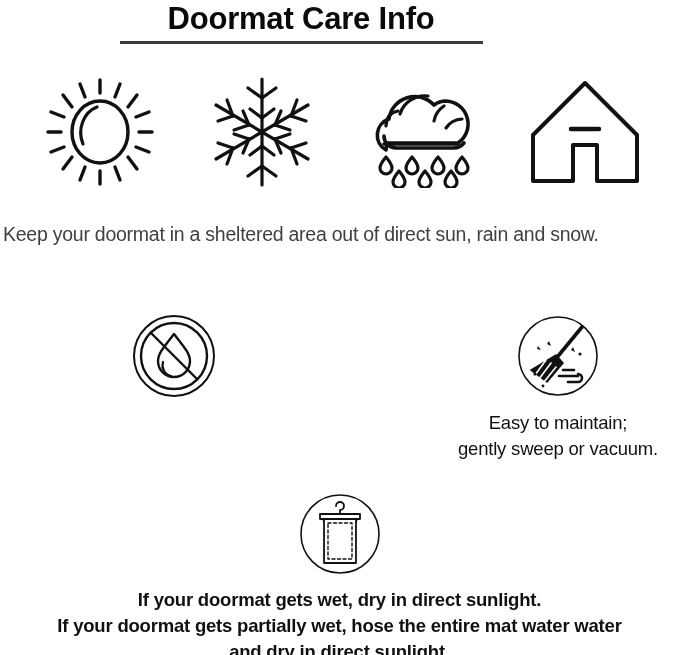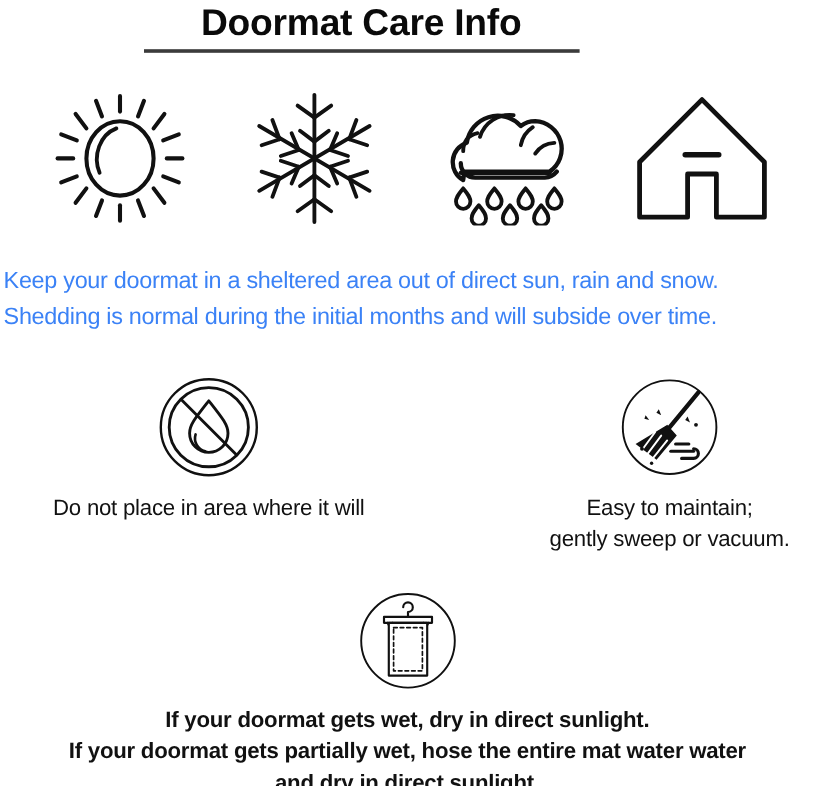--- a/index.html
+++ b/index.html
@@ -66,21 +66,21 @@
 
   
   .intro-para {
     position: absolute;
     top: 219px;
     left: 3px;
     width: 676px;
     font-family: "Liberation Sans", sans-serif;
     font-size: 19.5px;
     line-height: 30px;
-    color: #3b82f6;
+    color: #404040;
     text-align: left;
     letter-spacing: -0.25px;
   }
   .intro-para .line { display: block; white-space: nowrap; }
 
   
   .care-col {
     position: absolute;
     top: 314px;
     width: 340px;
@@ -249,37 +249,35 @@
           <path d="M4 56 L56 4 L108 56 L108 102 L68 102 L68 66 L44 66 L44 102 L4 102 Z"></path>
           <line x1="42" y1="50" x2="70" y2="50" stroke-width="4.5"></line>
         </g>
       </svg>
     </span>
   </div>
 </div>
 
 <div class="intro-para">
   <span class="line">Keep your doormat in a sheltered area out of direct sun, rain and snow.</span>
-  <span class="line">Shedding is normal during the initial months and will subside over time.</span>
 </div>
 
 <div class="care-col left">
   <div class="care-badge">
     <svg width="84" height="84" viewBox="0 0 84 84">
       <g stroke="#111" fill="none">
         <circle cx="42" cy="42" r="40" stroke-width="2"></circle>
         <circle cx="42" cy="42" r="33" stroke-width="2.4"></circle>
         <path d="M42 20 c11 14 16 20 16 27 a16 16 0 0 1 -32 0 c0 -7 5 -13 16 -27 z" stroke-width="2.4" stroke-linejoin="round"></path>
         <path d="M31 48 a11 11 0 0 0 8 14" stroke-width="2.2" stroke-linecap="round"></path>
         <line x1="19" y1="19" x2="65" y2="65" stroke-width="2.4" stroke-linecap="round"></line>
       </g>
     </svg>
   </div>
   <div class="care-text">
-    <span class="line">Do not place in area where it will</span>
   </div>
 </div>
 
 <div class="care-col right">
   <div class="care-badge">
     <svg width="84" height="84" viewBox="0 0 84 84">
       <circle cx="42" cy="42" r="39" stroke="#111" stroke-width="1.6" fill="none"></circle>
       <g fill="#111" stroke="#111">
 
         <line x1="66" y1="13" x2="38" y2="47" stroke-width="3.6" stroke-linecap="round" fill="none"></line>

